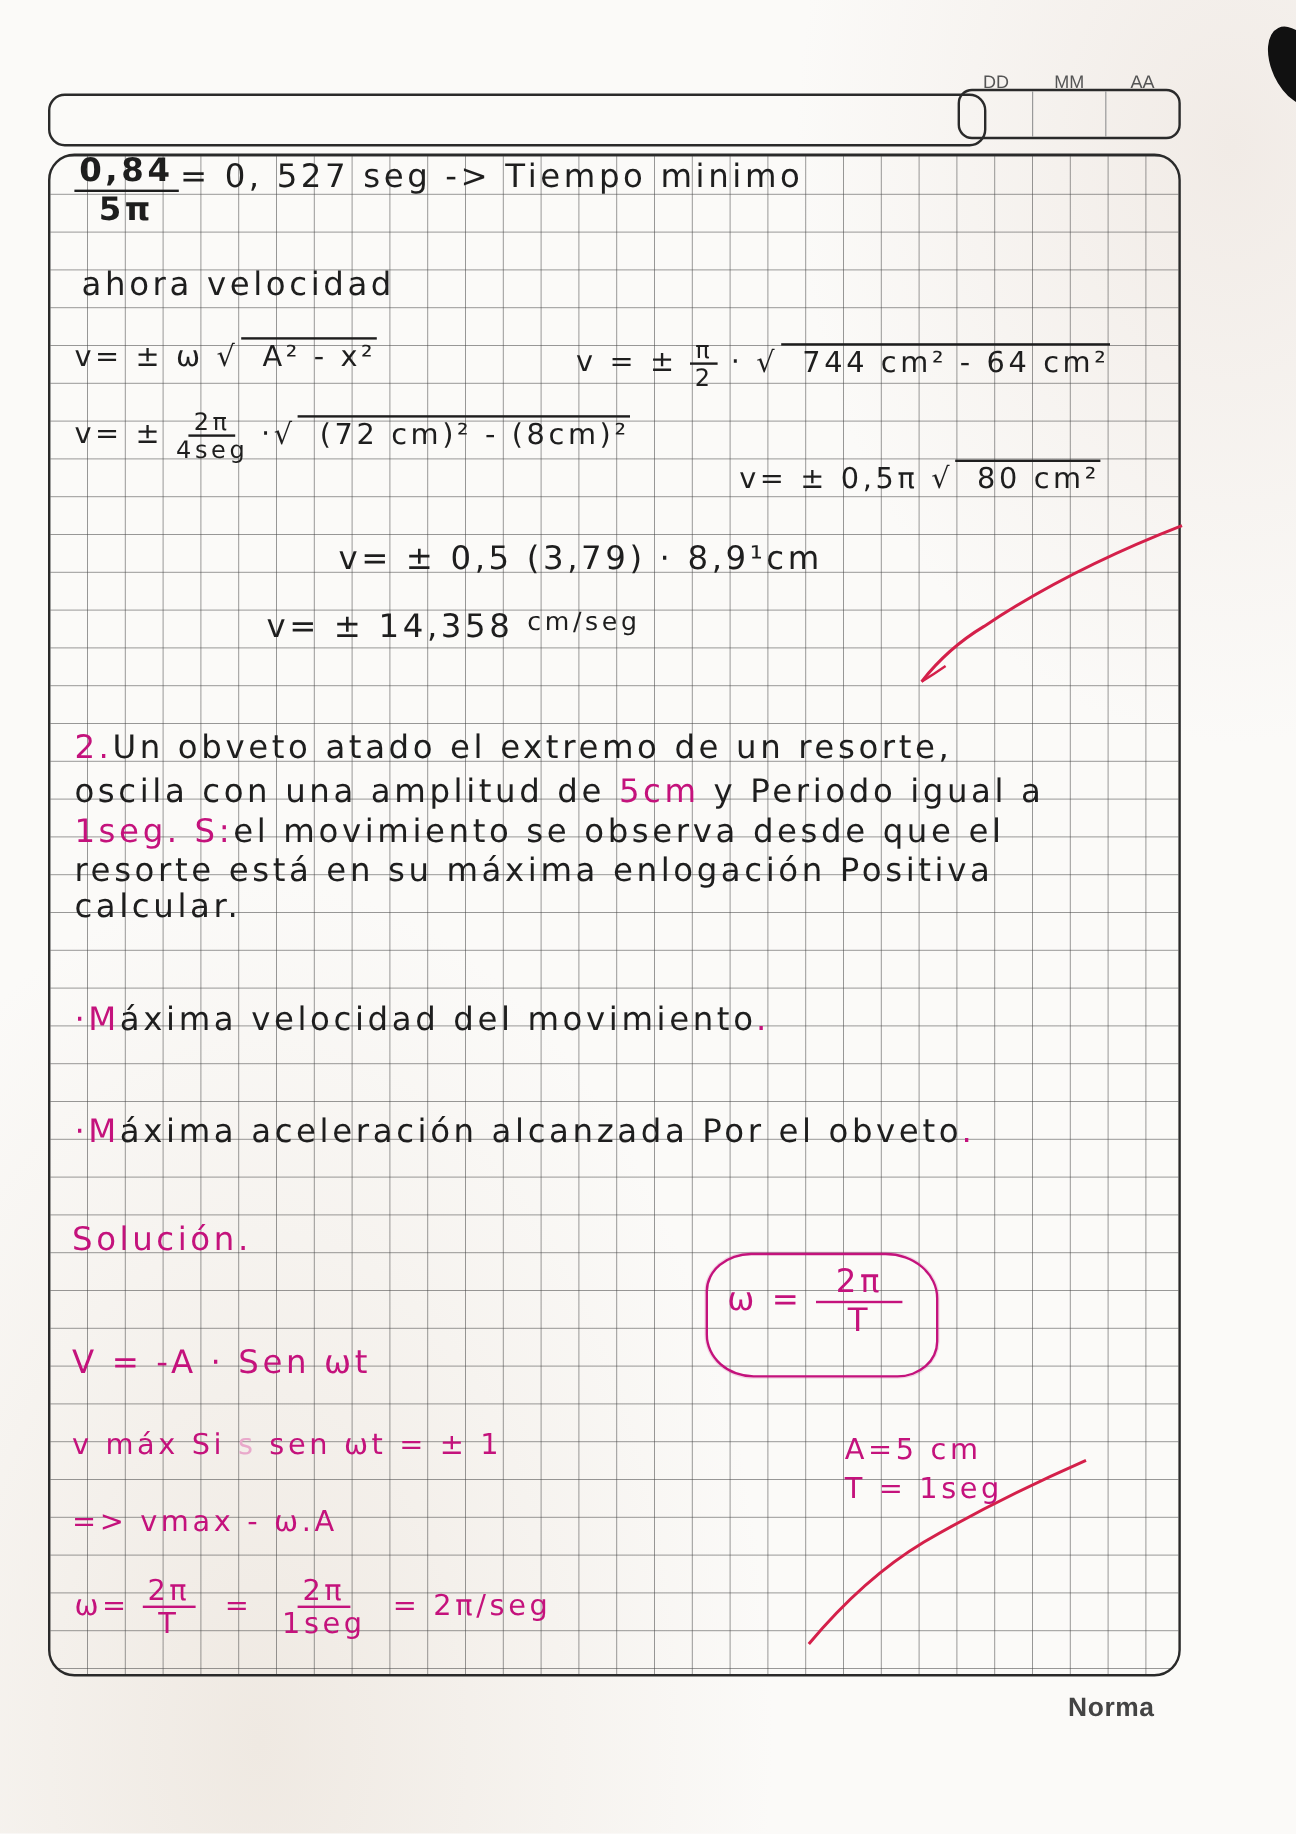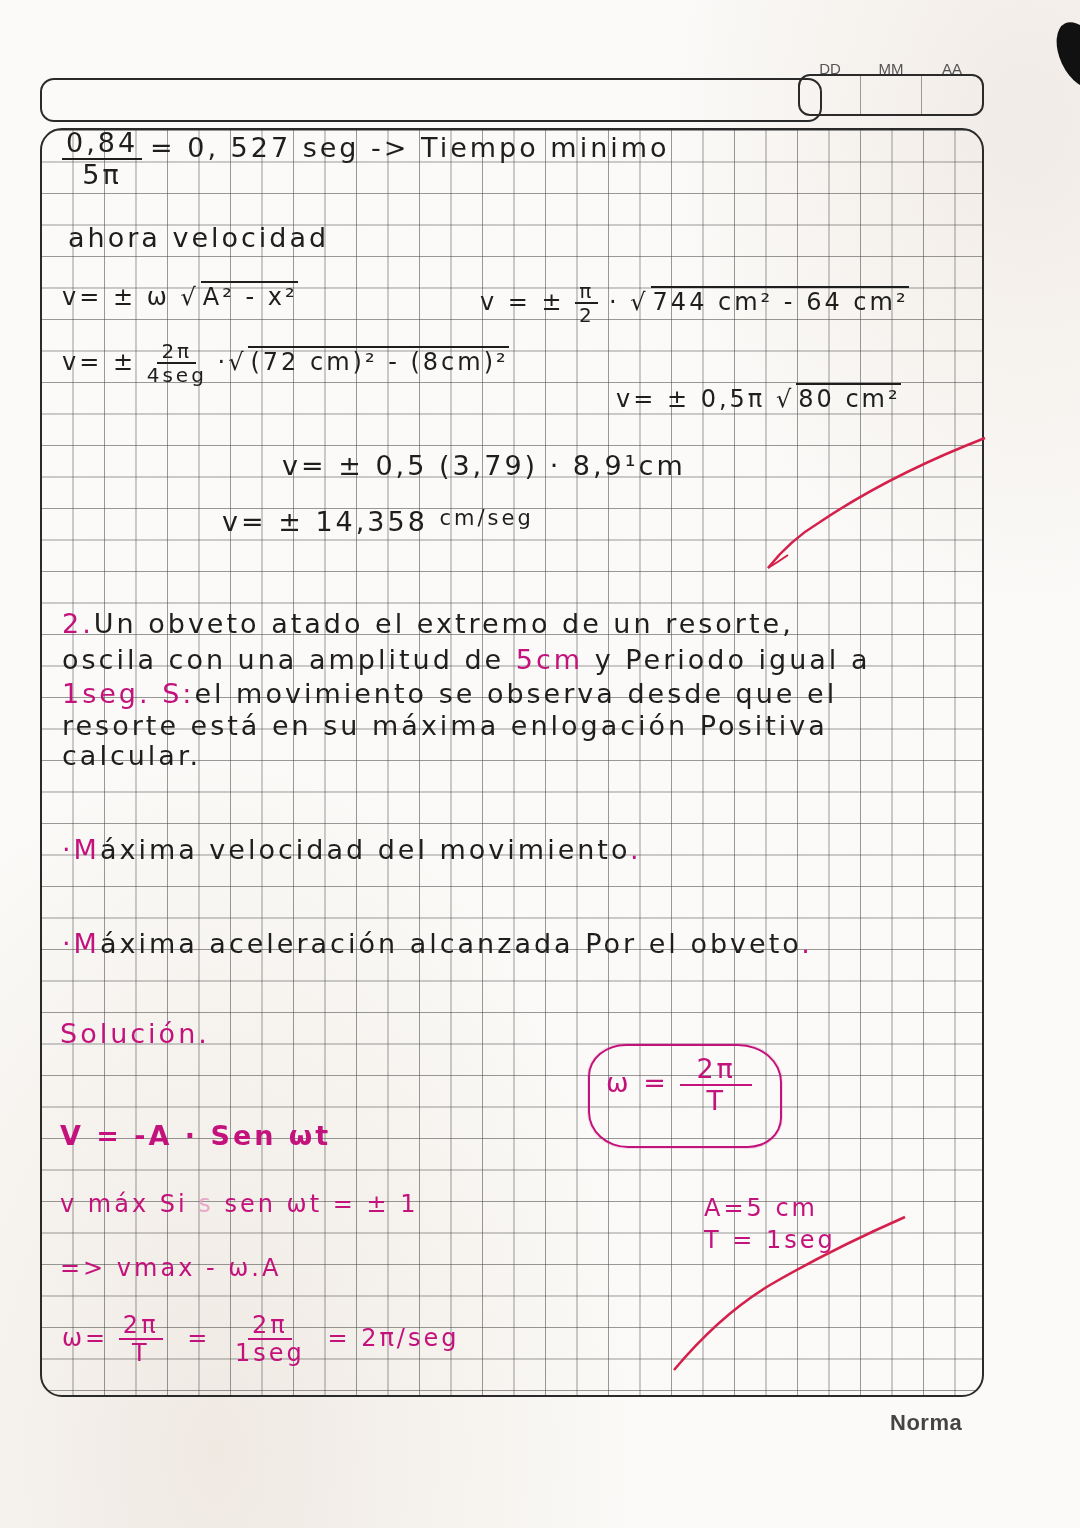--- a/index.html
+++ b/index.html
@@ -47,21 +47,21 @@
     font-family: "DejaVu Sans", sans-serif;
     letter-spacing: 3px; font-weight: normal;
   }
   .ink { color: #1e1e1e; }
   .pink { color: #c4127c; }
   .lpink { color: #e9a9cb; }
   .sz-l { font-size: 27px; }
   .sz-m { font-size: 24px; }
   .frac { display: inline-flex; flex-direction: column; align-items: center; vertical-align: middle; line-height: 1.1; }
   .frac .num { border-bottom: 2px solid currentColor; padding: 0 4px; }
-  .sqrt { border-top: 2px solid currentColor; padding-left: 2px; }
+  .sqrt { border-top: 2px solid currentColor; padding-left: 18px; }
   .sqrt-sign { margin-right: 2px; }
   .cloud {
     position: absolute; left: 588px; top: 1044px; width: 190px; height: 100px;
     border: 2.5px solid #c4127c; border-radius: 38px 44px 34px 40px / 32px 38px 30px 36px;
     box-shadow: 0 0 0 1px rgba(196,18,124,0.15);
   }
   .check { position: absolute; }
   .footer-brand {
     position: absolute; left: 890px; top: 1410px; font-family: "Liberation Sans", sans-serif;
     font-size: 22px; color: #444; font-weight: bold; letter-spacing: 0.5px;
@@ -81,21 +81,21 @@
   <div class="date-cell">
     <span class="date-label">MM</span>
   </div>
   <div class="date-cell">
     <span class="date-label">AA</span>
   </div>
 </div>
 
 <div class="grid-area"></div>
 
-<div class="hw ink sz-l" style="left:62px; top:128px;">
+<div class="hw ink sz-l" style="left:62px; top:128px;font-weight:bold;">
   <span class="frac">
     <span class="num">0,84</span>
     <span>5π</span>
   </span>
 </div>
 <div class="hw ink sz-l" style="left:150px; top:132px;">
   <span>= 0, 527 seg</span>
   <span>-&gt;</span>
   <span>Tiempo minimo</span>
 </div>
@@ -169,21 +169,21 @@
 
 <div class="cloud"></div>
 <div class="hw pink sz-l" style="left:606px; top:1054px;">
   <span>ω =</span>
   <span class="frac">
     <span class="num" style="padding:0 16px;">2π</span>
     <span>T</span>
   </span>
 </div>
 
-<div class="hw pink sz-l" style="left:60px; top:1120px;font-weight:bold;">V = -A · Sen ωt</div>
+<div class="hw pink sz-l" style="left:60px; top:1120px;">V = -A · Sen ωt</div>
 
 <div class="hw pink sz-m" style="left:60px; top:1190px;">
   <span>v máx Si</span>
   <span class="lpink">s</span>
   <span>sen ωt = ± 1</span>
 </div>
 
 <div class="hw pink sz-m" style="left:704px; top:1194px;">A=5 cm</div>
 <div class="hw pink sz-m" style="left:704px; top:1226px;">T = 1seg</div>
 

